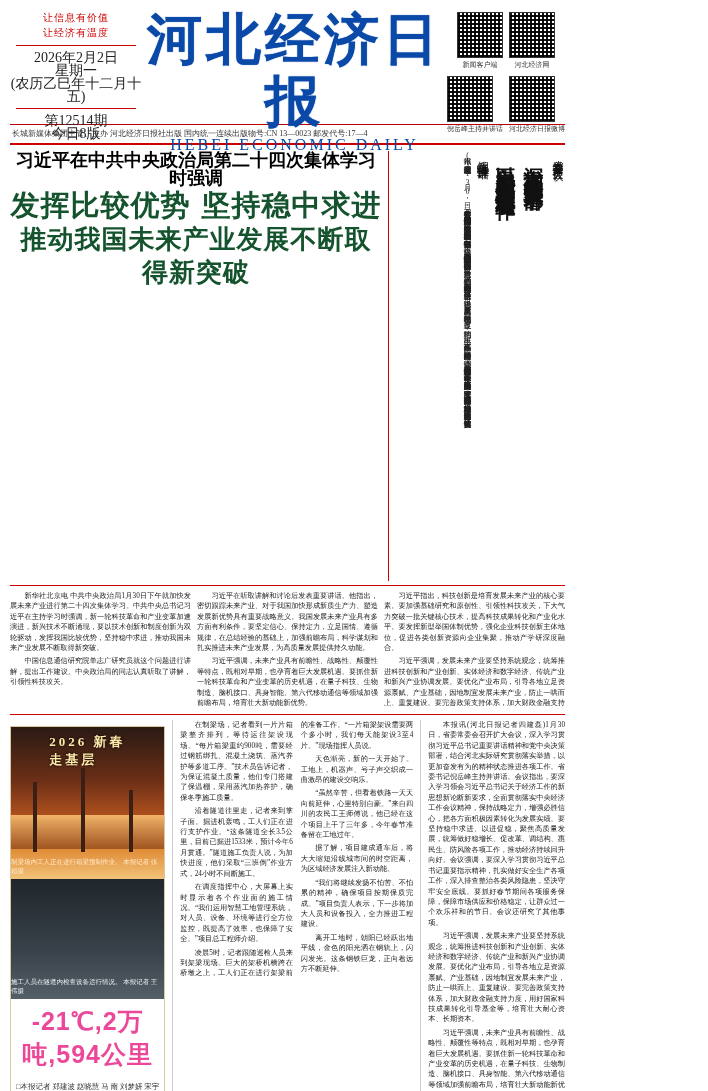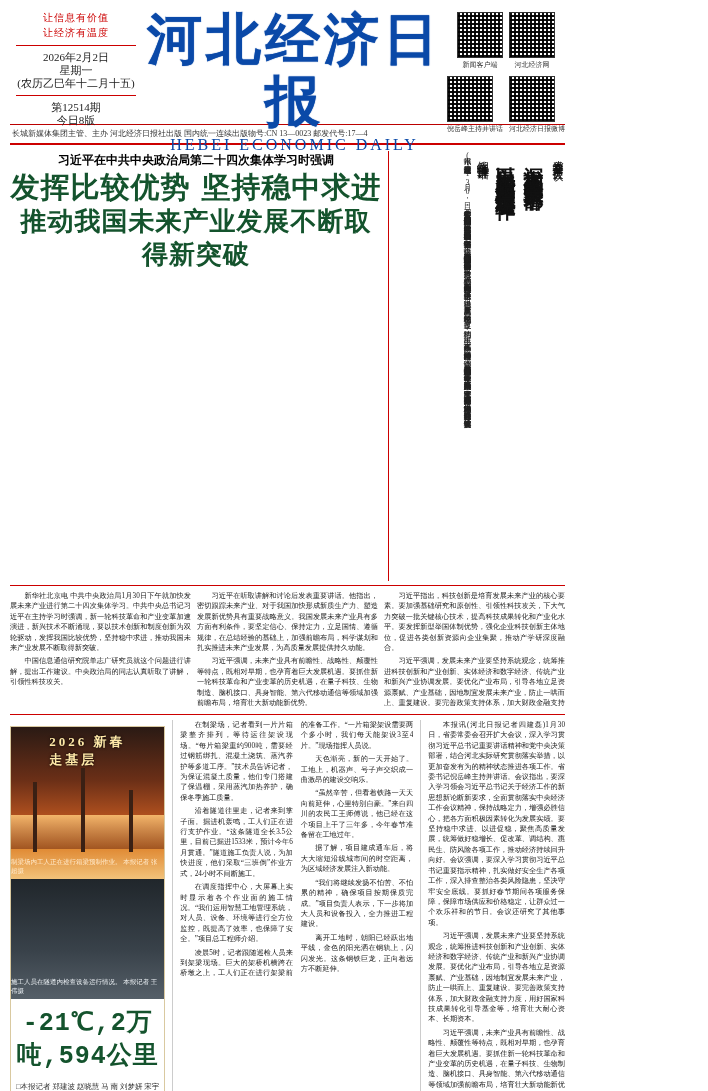--- a/index.html
+++ b/index.html
@@ -11,21 +11,21 @@
     overflow:hidden;
     position:relative;
   }
   .page{position:relative;width:575px;height:1091px;box-sizing:border-box;padding:6px 10px;}
 
   
   .masthead{display:flex;align-items:flex-start;height:118px;border-bottom:1px solid #b00;}
   .mh-left{width:132px;padding-top:4px;text-align:center;color:#c00;}
   .mh-slogan{font-size:10px;line-height:15px;color:#c00;letter-spacing:1px;}
   .mh-rule{height:1px;background:#c00;margin:5px 6px;}
-  .mh-date{font-size:11px;line-height:13px;color:#222;}
+  .mh-date{font-size:14px;line-height:13px;color:#222;}
   .mh-center{flex:1;text-align:center;padding-top:2px;}
   .mh-title{
     font-family:"DejaVu Serif", serif;
     font-size:55px;line-height:62px;font-weight:bold;color:#0a49a8;
     letter-spacing:4px;
     text-shadow:0 0 1px #0a49a8;
   }
   .mh-en{font-family:"Liberation Serif",serif;font-size:16px;letter-spacing:3px;color:#0a49a8;margin-top:4px;}
   .mh-right{width:118px;padding-top:6px;display:flex;flex-direction:column;align-items:center;}
   .qr-row{display:flex;gap:6px;}
@@ -34,21 +34,21 @@
      repeating-linear-gradient(90deg,#111 0 2px,transparent 2px 4px);
      background-blend-mode:multiply;border:1px solid #333;}
   .qr-cap{font-size:7px;text-align:center;margin-top:2px;color:#333;}
   .mh-right .qr-row + .qr-row{margin-top:6px;}
 
   .infoline{display:flex;justify-content:space-between;font-size:8px;color:#333;padding:3px 2px 4px;border-bottom:2px solid #c00;}
 
   
   .headzone{display:flex;border-bottom:1px solid #c00;padding:6px 0 4px;}
   .headmain{flex:1;padding-right:6px;}
-  .kicker{font-size:12px;color:#000;text-align:center;line-height:18px;font-weight:bold;}
+  .kicker{font-size:18px;color:#000;text-align:center;line-height:18px;font-weight:bold;}
   .h1{
     font-family:"DejaVu Serif",serif;
     color:#14532d;font-weight:bold;font-size:29px;line-height:36px;text-align:center;letter-spacing:1px;
   }
   .h1.second{font-size:26px;line-height:33px;}
   .headside{width:168px;border-left:1px solid #c00;padding-left:8px;display:flex;flex-direction:row-reverse;justify-content:flex-start;}
   .vtext{writing-mode:vertical-rl;text-orientation:upright;}
   .vs-kicker{font-size:11px;line-height:15px;letter-spacing:1px;margin-left:3px;}
   .vs-title{font-size:20px;font-weight:bold;line-height:26px;letter-spacing:2px;margin-left:2px;}
   .vs-sub{font-size:12px;line-height:16px;letter-spacing:1px;margin-left:3px;}
@@ -68,21 +68,21 @@
   
   .feature{margin-top:6px;border:1px solid #d9c9a0;}
   .feature-top{position:relative;height:152px;background:linear-gradient(180deg,#2a1a14 0%,#6b2f17 35%,#b4521f 60%,#e08a34 80%,#f2c27a 100%);overflow:hidden;padding-left:48px;}
   .ft-strip{position:absolute;left:0;right:0;top:58%;height:22%;background:linear-gradient(180deg,rgba(255,200,120,.85),rgba(120,50,20,.6));}
   .ft-tower{position:absolute;width:4px;background:#3a2014;bottom:18%;}
   .ft-banner{position:absolute;top:6px;left:50%;transform:translateX(-50%);color:#ffe9a8;font-size:13px;letter-spacing:3px;font-weight:bold;text-shadow:0 0 3px #000;}
   .ft-caption{position:absolute;right:6px;bottom:3px;color:#ffe9c9;font-size:6.5px;}
   .feature-mid{position:relative;height:120px;background:linear-gradient(180deg,#20262b,#39424a 60%,#555f68);overflow:hidden;}
   .fm-caption{position:absolute;right:6px;bottom:3px;color:#e9eef2;font-size:6.5px;}
   .feature-headline{background:#fff;text-align:center;padding:6px 4px 4px;}
-  .fh-main{font-family:Liberation Mono, monospace;font-size:25px;font-weight:bold;color:#14532d;letter-spacing:1px;}
+  .fh-main{font-family:Liberation Sans, sans-serif;font-size:25px;font-weight:bold;color:#ec4899;letter-spacing:1px;}
   .fh-sub{font-size:7.5px;color:#333;margin-top:11px;}
   .rule-red{height:1px;background:#c00;margin:5px 0;}
 </style>
 </head>
 <body>
 
 <div class="page">
 
   <div class="masthead">
     <div class="mh-left">

